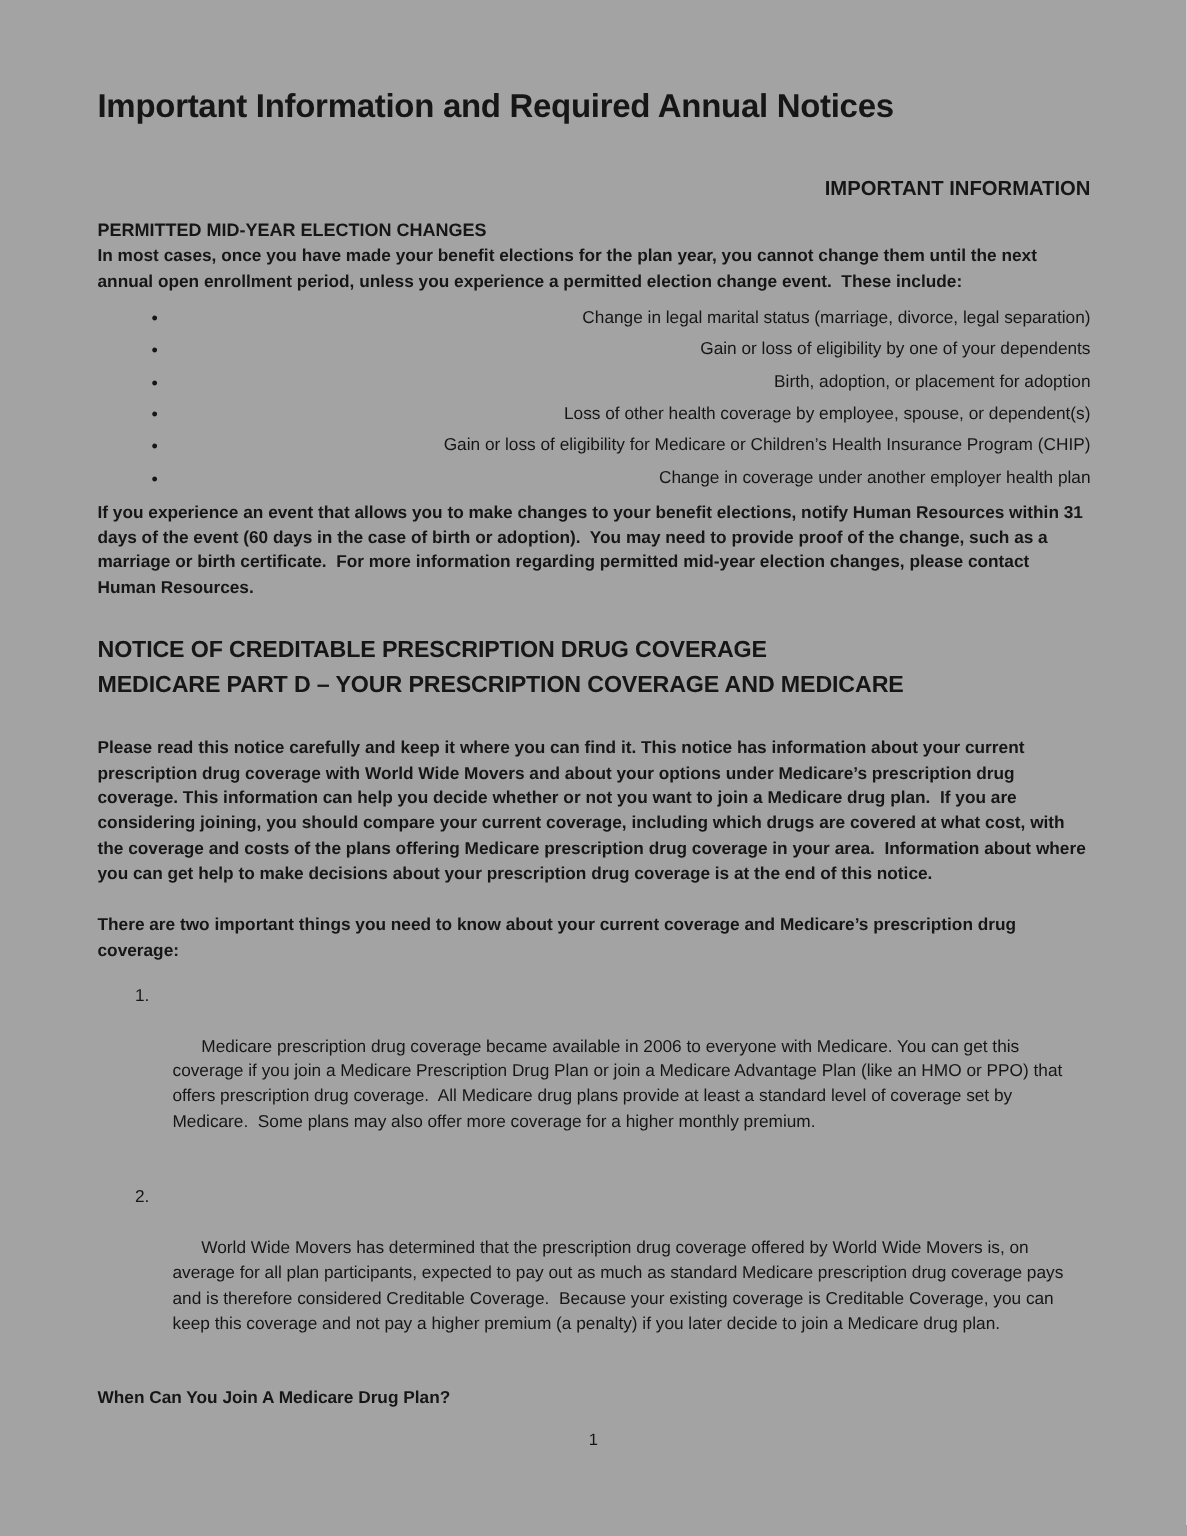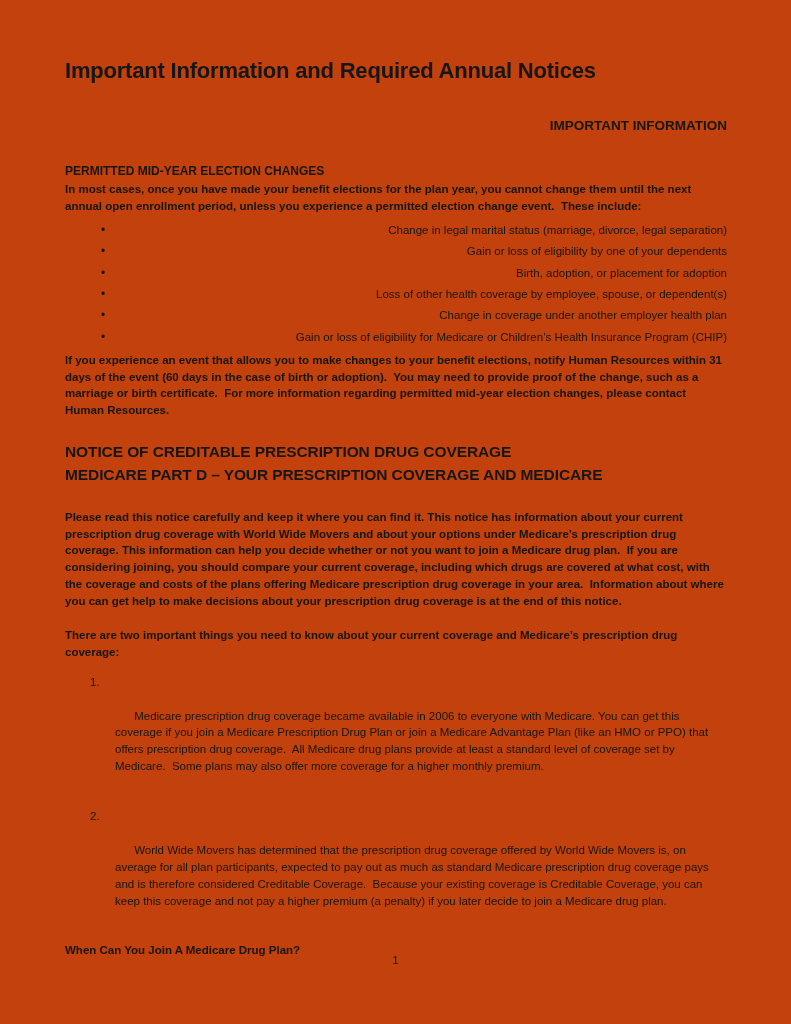--- a/index.html
+++ b/index.html
@@ -3,42 +3,42 @@
 <meta charset="utf-8">
 <style>
   * { margin: 0; padding: 0; box-sizing: border-box; }
   html, body {
     width: 791px; height: 1024px;
     background: #ffffff;
     overflow: hidden;
   }
   .page {
     width: 791px; height: 1024px;
-    background: #c2410c;
+    background: #a3a3a3;
     color: #161616;
     font-family: "Liberation Sans", sans-serif;
     padding: 58px 64px 0 65px;
     position: relative;
   }
   .doc-title {
     font-size: 22px;
     font-weight: bold;
     letter-spacing: -0.2px;
     margin: 0 0 0 0;
   }
   .center-heading {
     text-align: right;
     font-size: 13.5px;
     font-weight: bold;
     margin-top: 34px;
   }
   .sub-heading {
     font-size: 12px;
     font-weight: bold;
-    margin-top: 31px;
+    margin-top: 13px;
   }
   p.body {
     font-size: 11.5px;
     line-height: 1.47;
     white-space: pre-wrap;
     margin-top: 3px;
     font-weight: bold;
   }
   p.body.spaced { margin-top: 17px; }
   ul.bullets {
@@ -117,22 +117,22 @@
 
   <h3 class="sub-heading">PERMITTED MID-YEAR ELECTION CHANGES</h3>
 
   <p class="body">In most cases, once you have made your benefit elections for the plan year, you cannot change them until the next annual open enrollment period, unless you experience a permitted election change event.  These include:</p>
 
   <ul class="bullets">
     <li>Change in legal marital status (marriage, divorce, legal separation)</li>
     <li>Gain or loss of eligibility by one of your dependents</li>
     <li>Birth, adoption, or placement for adoption</li>
     <li>Loss of other health coverage by employee, spouse, or dependent(s)</li>
+    <li>Gain or loss of eligibility for Medicare or Children’s Health Insurance Program (CHIP)</li>
     <li>Change in coverage under another employer health plan</li>
-    <li>Gain or loss of eligibility for Medicare or Children’s Health Insurance Program (CHIP)</li>
   </ul>
 
   <p class="body">If you experience an event that allows you to make changes to your benefit elections, notify Human Resources within 31 days of the event (60 days in the case of birth or adoption).  You may need to provide proof of the change, such as a marriage or birth certificate.  For more information regarding permitted mid-year election changes, please contact Human Resources.</p>
 
   <h2 class="big-heading">
     <span style="display:block">NOTICE OF CREDITABLE PRESCRIPTION DRUG COVERAGE</span>
     <span style="display:block">MEDICARE PART D – YOUR PRESCRIPTION COVERAGE AND MEDICARE</span>
   </h2>
 
   <p class="body" style="margin-top:22px">Please read this notice carefully and keep it where you can find it. This notice has information about your current prescription drug coverage with World Wide Movers and about your options under Medicare’s prescription drug coverage. This information can help you decide whether or not you want to join a Medicare drug plan.  If you are considering joining, you should compare your current coverage, including which drugs are covered at what cost, with the coverage and costs of the plans offering Medicare prescription drug coverage in your area.  Information about where you can get help to make decisions about your prescription drug coverage is at the end of this notice.</p>

